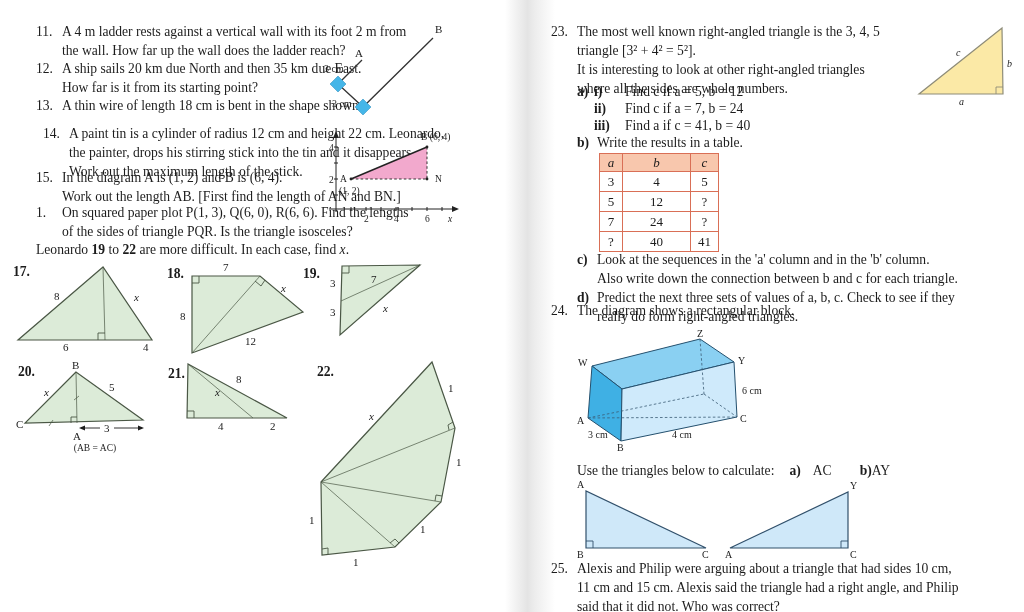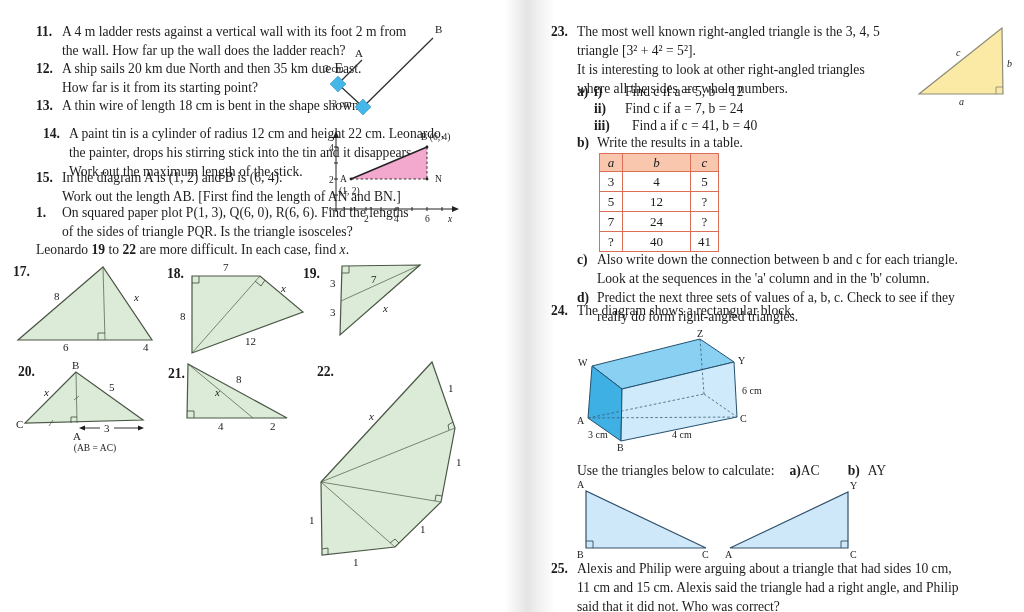--- a/index.html
+++ b/index.html
@@ -2,21 +2,21 @@
 <html><head>
 <meta charset="utf-8">
 <style>
   html,body{margin:0;padding:0;}
   body{width:1024px;height:612px;background:#ffffff;overflow:hidden;position:relative;
        font-family:"Liberation Serif","DejaVu Serif",serif;color:#1c1c1c;font-size:13.6px;line-height:19px;}
   .page{position:absolute;inset:0;background:#fff;}
   .gutter{position:absolute;left:505px;top:0;width:50px;height:612px;
           background:linear-gradient(to right,rgba(255,255,255,0),#e4e4e4 45%,#ededed 60%,rgba(255,255,255,0));}
   .q{position:absolute;display:flex;}
-  .q .qn{flex:none;width:26px;font-weight:bold;}
+  .q .qn{flex:none;width:26px;font-weight:normal;}
   .ln{display:block;white-space:nowrap;}
   .dnum{position:absolute;font-weight:bold;}
   .intro{position:absolute;white-space:nowrap;}
   .subrow{position:absolute;display:flex;white-space:nowrap;}
   .lab1{flex:none;width:17px;font-weight:bold;}
   .lab2{flex:none;width:24px;font-weight:bold;}
   .labc{flex:none;width:20px;font-weight:bold;}
   .indent17{flex:none;width:17px;}
   svg{position:absolute;overflow:visible;}
   svg text{font-family:"Liberation Serif","DejaVu Serif",serif;font-size:11px;fill:#1c1c1c;}
@@ -241,21 +241,21 @@
     <span style="margin-left:7px">Find c if a = 5, b = 12</span>
   </div>
   <div class="subrow" style="left:577px;top:99px">
     <span class="indent17"></span>
     <span class="lab2">ii)</span>
     <span style="margin-left:7px">Find c if a = 7, b = 24</span>
   </div>
   <div class="subrow" style="left:577px;top:116px">
     <span class="indent17"></span>
     <span class="lab2">iii)</span>
-    <span style="margin-left:14px">Find a if c = 41, b = 40</span>
+    <span style="margin-left:7px">Find a if c = 41, b = 40</span>
   </div>
   <div class="subrow" style="left:577px;top:133px">
     <span class="labc">b)</span>
     <span>Write the results in a table.</span>
   </div>
 
   <table class="pyth">
     <thead>
       <tr>
         <th class="col-a" style="background:#f8c7ad">a</th>
@@ -283,22 +283,22 @@
         <td>?</td>
         <td>40</td>
         <td>41</td>
       </tr>
     </tbody>
   </table>
 
   <div class="subrow" style="left:577px;top:250px">
     <span class="labc">c)</span>
     <span>
+      <span class="ln">Look at the sequences in the 'a' column and in the 'b' column.</span>
       <span class="ln">Also write down the connection between b and c for each triangle.</span>
-      <span class="ln">Look at the sequences in the 'a' column and in the 'b' column.</span>
     </span>
   </div>
   <div class="subrow" style="left:577px;top:288px">
     <span class="labc">d)</span>
     <span>
       <span class="ln">Predict the next three sets of values of a, b, c. Check to see if they</span>
       <span class="ln">really do form right-angled triangles.</span>
     </span>
   </div>
 
@@ -332,23 +332,23 @@
     <text class="sm" x="47" y="121">B</text>
     <text class="sm" x="170" y="92">C</text>
     <text class="sm" x="18" y="108">3 cm</text>
     <text class="sm" x="102" y="108">4 cm</text>
     <text class="sm" x="172" y="64">6 cm</text>
   </svg>
 
   <div class="subrow" style="left:577px;top:461px">
     <span>Use the triangles below to calculate:</span>
     <span style="margin-left:15px;font-weight:bold">a)</span>
-    <span style="margin-left:0">AC</span>
+    <span style="margin-left:12px">AC</span>
     <span style="margin-left:28px;font-weight:bold">b)</span>
-    <span style="margin-left:8px">AY</span>
+    <span style="">AY</span>
   </div>
 
   <svg style="left:570px;top:477px" width="300" height="88" viewBox="0 0 300 88">
     <polygon class="btri" points="16,14 16,71 136,71" fill="#cfe8f9"></polygon>
     <path class="bra" d="M16,64 L23,64 L23,71"></path>
     <text class="sm" x="7" y="11">A</text>
     <text class="sm" x="7" y="81">B</text>
     <text class="sm" x="132" y="81">C</text>
     <polygon class="btri" points="160,71 278,71 278,15" fill="#cfe8f9"></polygon>
     <path class="bra" d="M271,71 L271,64 L278,64"></path>

